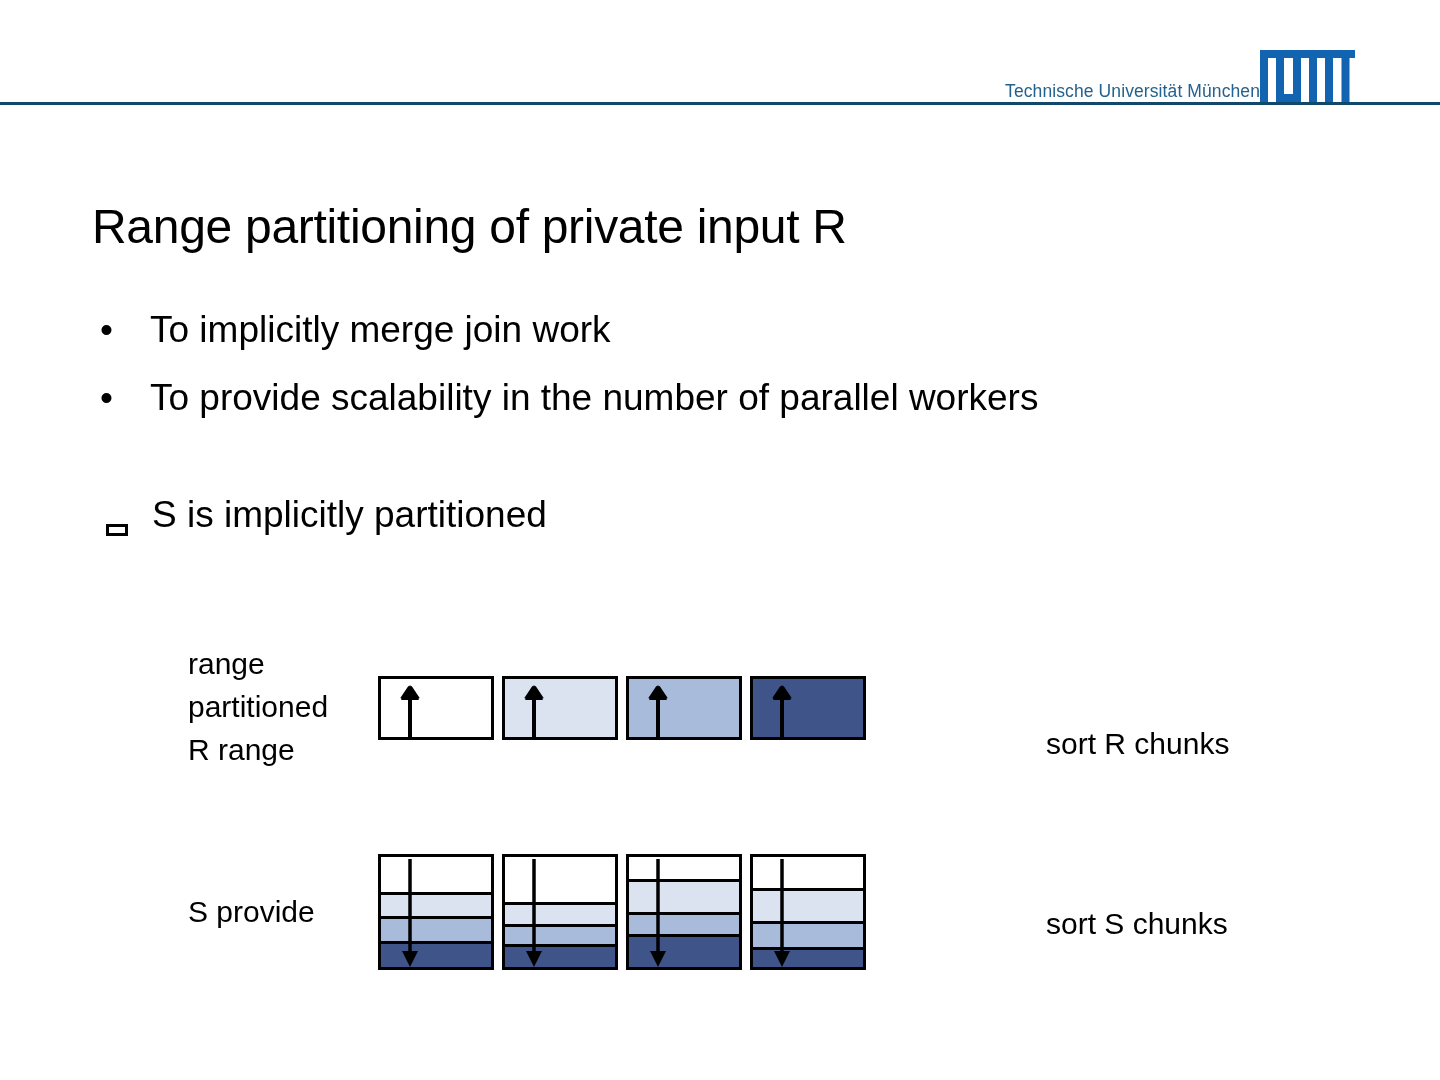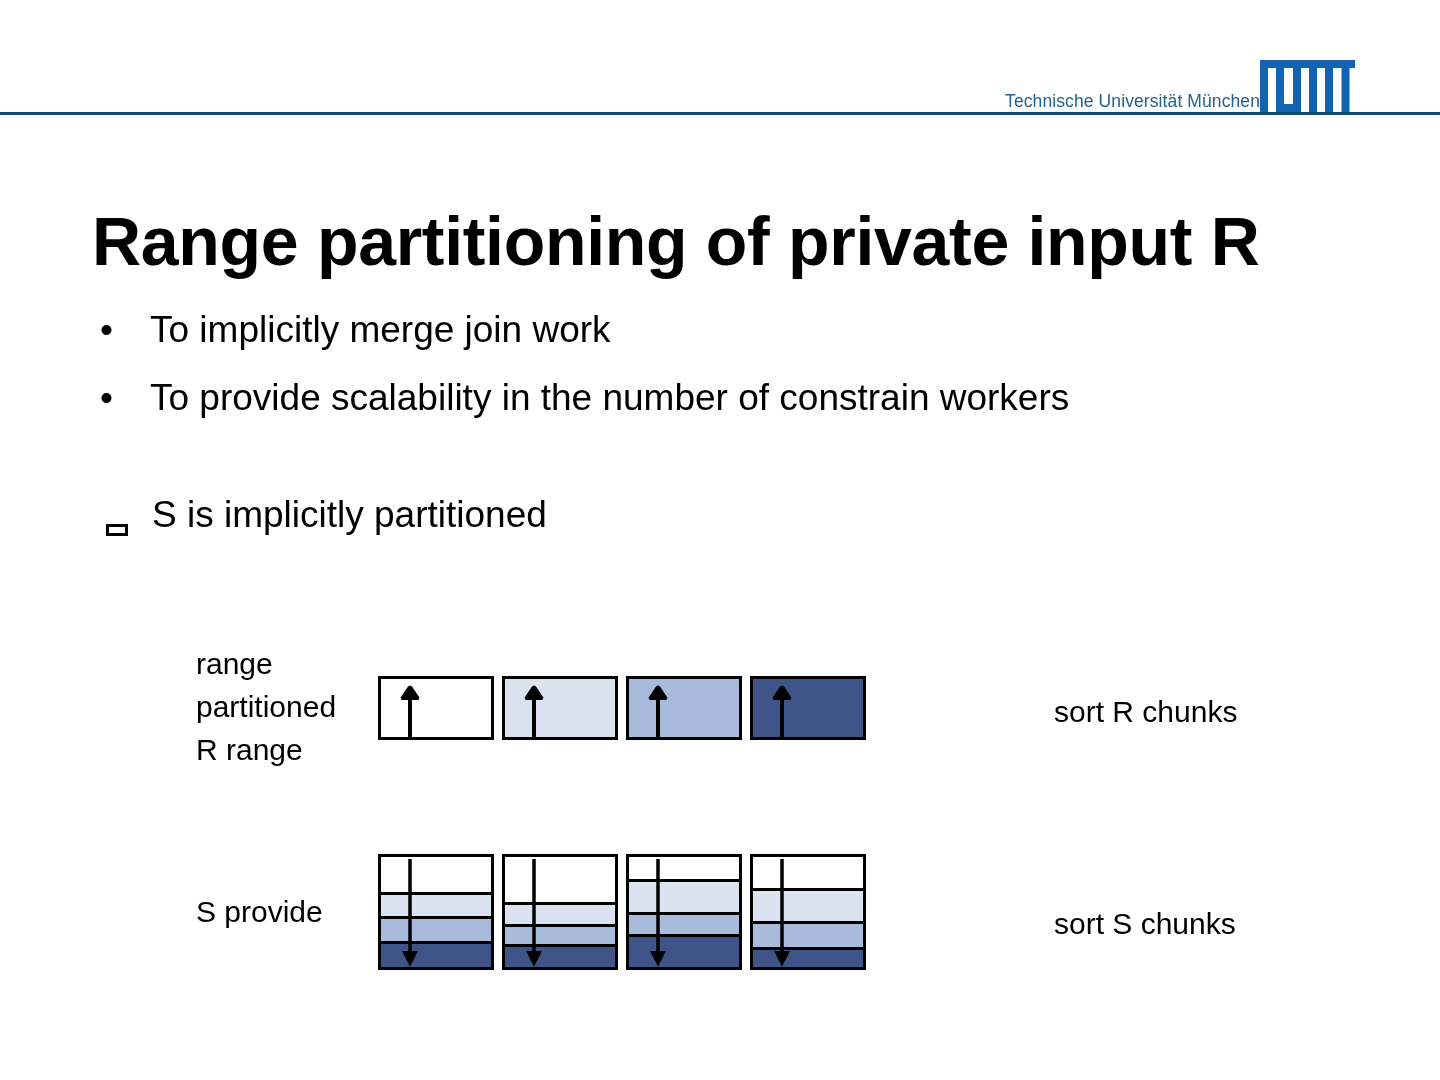--- a/index.html
+++ b/index.html
@@ -12,21 +12,21 @@
     height: 1080px;
     position: relative;
     overflow: hidden;
     font-family: "Liberation Sans", sans-serif;
     color: #000000;
   }
 
   
   #slide-header {
     position: absolute;
-    left: 0; top: 12px;
+    left: 0; top: 2px;
     width: 1440px;
     height: 103px;
   }
   #university-name {
     position: absolute;
     right: 180px;
     top: 79px;
     font-size: 17.5px;
     line-height: 20px;
     color: #23628f;
@@ -48,22 +48,22 @@
     height: 3px;
     background: #12496b;
   }
 
   
   #page-title {
     position: absolute;
     left: 92px;
     top: 162px;
     width: 1280px;
-    font-size: 68px;
-    font-weight: bold;
+    font-size: 48px;
+    font-weight: normal;
     line-height: 66px;
     letter-spacing: -0.3px;
     font-stretch: condensed;
     white-space: nowrap;
   }
 
   
   #bullet-list {
     position: absolute;
     left: 92px;
@@ -119,33 +119,32 @@
     width: 1440px;
     height: 1080px;
     pointer-events: none;
   }
   .diagram-label {
     position: absolute;
     font-size: 30px;
     line-height: 43px;
     white-space: nowrap;
     pointer-events: auto;
-    margin-left: 8px;
   }
   #r-chunks-label {
     left: 188px;
     top: 642px;
   }
   #s-chunks-label {
     left: 188px;
     top: 890px;
   }
   #sort-r-label {
     left: 1046px;
-    top: 690px;
+    top: 722px;
   }
   #sort-s-label {
     left: 1046px;
     top: 902px;
   }
 
   .chunk-row {
     position: absolute;
   }
   #r-chunk-row {
@@ -219,21 +218,21 @@
 
 <h1 id="page-title">Range partitioning of private input R</h1>
 
 <div id="bullet-list">
   <div class="bullet-row">
     <span class="bullet-dot">•</span>
     <span>To implicitly merge join work</span>
   </div>
   <div class="bullet-row">
     <span class="bullet-dot">•</span>
-    <span>To provide scalability in the number of constrain workers</span>
+    <span>To provide scalability in the number of parallel workers</span>
   </div>
 </div>
 
 <div id="secondary-item">
   <div id="secondary-marker"></div>
   <div id="secondary-label">S is implicitly partitioned</div>
 </div>
 
 <div id="diagram">
 

